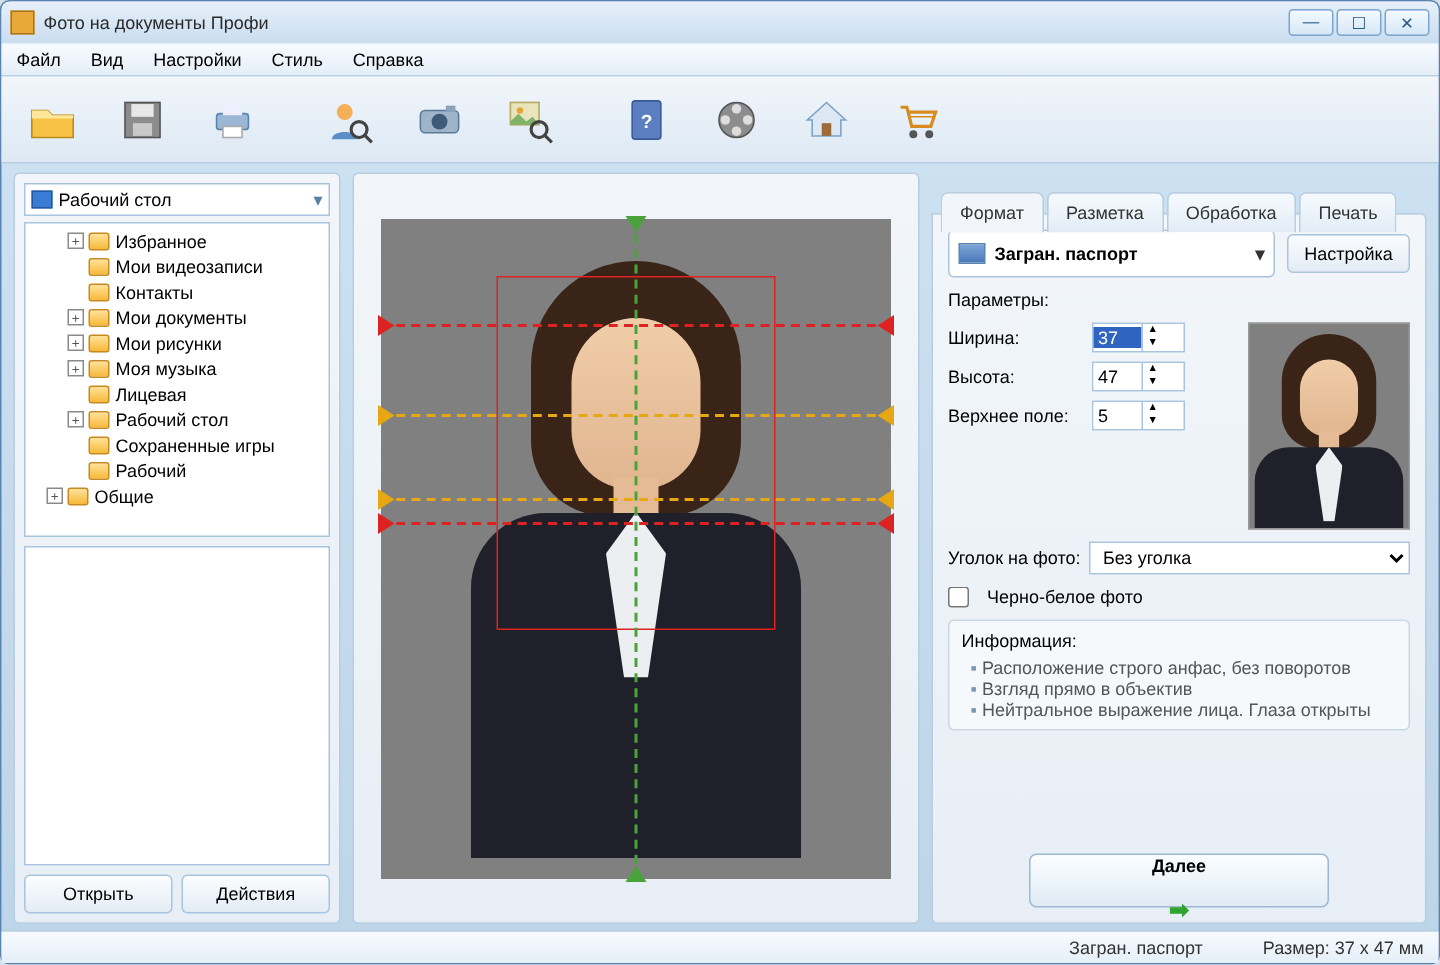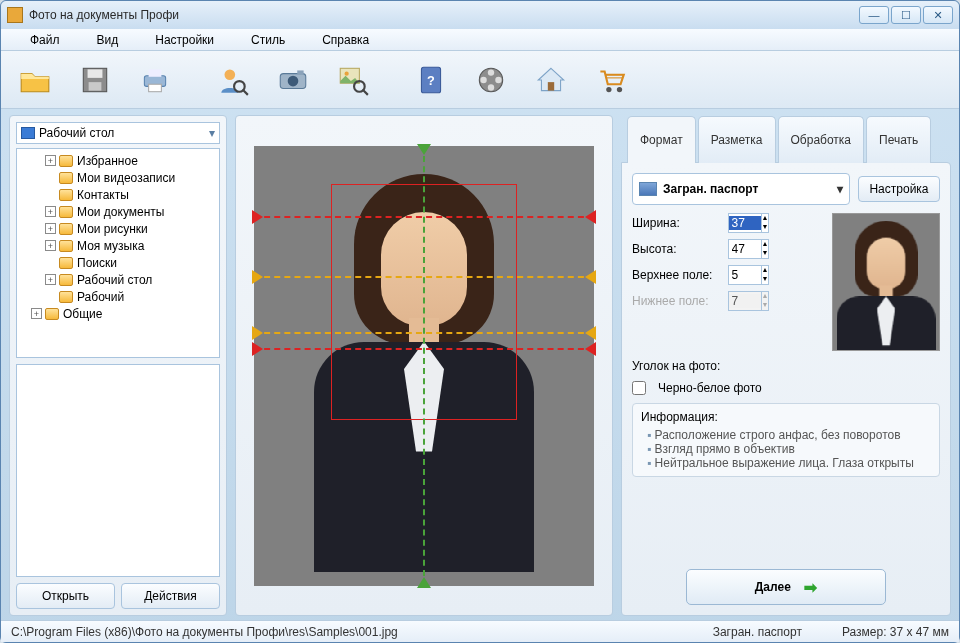--- a/index.html
+++ b/index.html
@@ -7,21 +7,21 @@
 
 
 .window { width: 960px; height: 643px; background: linear-gradient(#cfe3f3, #bdd5e8); border: 1px solid #5a84b0; border-radius: 6px; display: flex; flex-direction: column; }
 .titlebar { height: 28px; display: flex; align-items: center; padding: 0 6px; background: linear-gradient(#e6f0fa, #c9ddf0); border-radius: 6px 6px 0 0; }
 .titlebar .app-icon { width: 16px; height: 16px; background:#e9a83a; border:1px solid #a8761c; margin-right:6px; }
 .titlebar .title { flex: 1; color:#2a2a2a; }
 .win-btns { display:flex; gap:2px; }
 .win-btns .wb { width:30px; height:18px; border:1px solid #7aa5cc; background:linear-gradient(#f3f9ff,#d6e7f6); border-radius:3px; display:flex;align-items:center;justify-content:center;color:#2b5a86;font-size:11px; }
 
 
-.menubar { height:22px; background:linear-gradient(#f7fbff,#e5eef8); display:flex; align-items:center; padding:0 21px; gap:21px; border-bottom:1px solid #b8cde0; }
+.menubar { height:22px; background:linear-gradient(#f7fbff,#e5eef8); display:flex; align-items:center; padding:0 2px; gap:4px; border-bottom:1px solid #b8cde0; }
 .menubar .mi { padding:2px 8px; }
 
 
 .toolbar { height:58px; background:linear-gradient(#f1f6fb,#dde9f4); display:flex; align-items:center; padding:0 8px; gap:26px; border-bottom:1px solid #b8cde0; }
 .tbgroup { display:flex; gap:8px; }
 .tbtn { width:52px; height:46px; border:1px solid transparent; border-radius:5px; display:flex; align-items:center; justify-content:center; }
 .tbtn svg { width:34px; height:34px; }
 
 
 .content { flex:1; display:flex; padding:6px 8px 4px 8px; gap:8px; }
@@ -38,46 +38,46 @@
 .btn { flex:1; height:26px; background:linear-gradient(#fbfdff,#e3ecf5); border:1px solid #a9c4de; border-radius:4px; display:flex; align-items:center; justify-content:center; }
 .btn.wide { width:100%; }
 
 
 .center { flex:1; background:linear-gradient(#f2f6fa,#e7eef5); border:1px solid #b8cde0; border-radius:4px; display:flex; align-items:center; justify-content:center; padding:8px; }
 .canvas { width:340px; height:440px; background:#808080; position:relative; }
 
 
 .rightpane { width:330px; display:flex; flex-direction:column; }
 .tabs { display:flex; gap:2px; padding-left:6px; }
-.tab { padding:16px 12px; background:linear-gradient(#f6fafe,#e2ecf6); border:1px solid #b8cde0; border-bottom:none; border-radius:5px 5px 0 0; color:#333; position:relative; top:1px; }
+.tab { padding:6px 12px; background:linear-gradient(#f6fafe,#e2ecf6); border:1px solid #b8cde0; border-bottom:none; border-radius:5px 5px 0 0; color:#333; position:relative; top:13px; }
 .tab.active { background:#f2f6fa; font-weight:400; z-index:2; }
 .tabbody { flex:1; background:linear-gradient(#f2f6fa,#e7eef5); border:1px solid #b8cde0; border-radius:0 4px 4px 4px; padding:10px; display:flex; flex-direction:column; gap:8px; overflow:hidden; }
 .formatrow { display:flex; gap:8px; align-items:center; }
 .fmtselect { flex:1; height:32px; background:#fff; border:1px solid #a9c4de; border-radius:4px; display:flex; align-items:center; padding:0 6px; font-weight:bold; }
 .fmtselect .chev { margin-left:auto; color:#333; }
 .paramgrid { display:flex; gap:10px; }
 .params { flex:1; display:flex; flex-direction:column; gap:6px; }
 .prow { display:flex; align-items:center; gap:6px; }
 .prow label { width:90px; }
-.prow .spin { width:41px; height:20px; background:#fff; border:1px solid #a9c4de; display:flex; align-items:center;justify-content:center; }
+.prow .spin { width:62px; height:20px; background:#fff; border:1px solid #a9c4de; display:flex; align-items:center; }
 .prow .spin input { width:32px; border:none; padding:0 3px; font-size:12px; }
 .prow .spinbtns { width:14px; display:flex; flex-direction:column; }
 .prow .spinbtns span { height:9px; font-size:7px; text-align:center; line-height:8px; border-left:1px solid #a9c4de; }
 .prow.disabled { color:#aaa; }
 .prow.disabled .spin { background:#f3f3f3; }
 .thumb { width:108px; height:138px; background:#808080; border:1px solid #999; position:relative; overflow:hidden; }
 .cornerrow { display:flex; align-items:center; gap:6px; }
 .cornerrow select { flex:1; height:22px; background:#fff; border:1px solid #a9c4de; padding:0 4px; }
 .chkrow { display:flex; align-items:center; gap:12px; }
 .chkrow input { width:14px; height:14px; }
 .infobox { border:1px solid #c9d7e4; border-radius:4px; padding:6px 8px; background:#f6f9fc; }
 .infobox .infotitle { margin-bottom:4px; }
 .infobox ul { list-style:none; padding-left:6px; font-size:11px; color:#555; max-height:48px; overflow:hidden; }
 .infobox li::before { content:"▪ "; color:#7a97b3; }
-.nextbtn { align-self:center; width:200px; height:36px; background:linear-gradient(#fbfdff,#e0ebf5); border:1px solid #9bb8d4; border-radius:5px; display:flex; align-items:center; justify-content:center; gap:13px; font-weight:bold; margin-top:auto; }
+.nextbtn { align-self:center; width:200px; height:36px; background:linear-gradient(#fbfdff,#e0ebf5); border:1px solid #9bb8d4; border-radius:5px; display:flex; align-items:center; justify-content:space-between; gap:13px; font-weight:bold; margin-top:auto;flex-direction:column; }
 
 
 .statusbar { height:22px; background:linear-gradient(#f7fbff,#e5eef8); border-top:1px solid #b8cde0; display:flex; align-items:center; padding:0 10px; color:#333; gap:40px; font-size:11px; }
 .statusbar .sfill { flex:1; }
 
 
 .figure { position:absolute; left:50%; transform:translateX(-50%); }
 .figure .hair { width:140px; height:170px; background:#3a2418; border-radius:70px 70px 50px 50px; position:absolute; top:28px; left:-70px; }
 .figure .face { width:86px; height:114px; background:linear-gradient(#f0cda8,#e0b58f); border-radius:44px 44px 40px 40px; position:absolute; top:66px; left:-43px; }
 .figure .neck { width:30px; height:30px; background:#e4bb95; position:absolute; top:172px; left:-15px; }
@@ -231,26 +231,31 @@
             <span>Мои рисунки</span>
           </div>
         <div class="node" style="padding-left:28px">
             <span class="exp">+</span>
             <span class="fic"></span>
             <span>Моя музыка</span>
           </div>
         <div class="node" style="padding-left:28px">
             <span class="exp blank"></span>
             <span class="fic"></span>
-            <span>Поиски</span>
+            <span>Лицевая</span>
           </div>
         <div class="node" style="padding-left:28px">
             <span class="exp">+</span>
             <span class="fic"></span>
             <span>Рабочий стол</span>
+          </div>
+        <div class="node" style="padding-left:28px">
+            <span class="exp blank"></span>
+            <span class="fic"></span>
+            <span>Сохраненные игры</span>
           </div>
         <div class="node" style="padding-left:28px">
             <span class="exp blank"></span>
             <span class="fic"></span>
             <span>Рабочий</span>
           </div>
         <div class="node" style="padding-left:14px">
             <span class="exp">+</span>
             <span class="fic"></span>
             <span>Общие</span>
@@ -311,20 +316,21 @@
           <div class="fmtselect">
             <span style="width:18px;height:14px;background:linear-gradient(#7fa6d8,#4a77b8);margin-right:6px;border:1px solid #5a84b0"></span>
             <span>Загран. паспорт</span>
             <span class="chev">▾</span>
           </div>
           <div class="btn" style="flex:0 0 82px">
               <span>Настройка</span>
             </div>
         </div>
 
+        <div>Параметры:</div>
 
         <div class="paramgrid">
           <div class="params">
             <div class="prow">
                 <label>Ширина:</label>
               <div class="spin">
                   <input style="background: rgb(47, 100, 193); color: rgb(255, 255, 255);" value="37">
                   <div class="spinbtns">
                     <span>▲</span>
                     <span>▼</span>
@@ -344,44 +350,35 @@
             <div class="prow">
                 <label>Верхнее поле:</label>
               <div class="spin">
                   <input value="5" style="">
                   <div class="spinbtns">
                     <span>▲</span>
                     <span>▼</span>
                   </div>
                 </div>
               </div>
-            <div class="prow disabled">
-                <label>Нижнее поле:</label>
-              <div class="spin">
-                  <input disabled="" value="7" style="">
-                  <div class="spinbtns">
-                    <span>▲</span>
-                    <span>▼</span>
-                  </div>
-                </div>
-              </div>
           </div>
           <div class="thumb">
             <div class="figure" style="top:-6px; transform:translateX(-50%) scale(0.45); transform-origin:top center">
               <div class="hair"></div>
                 <div class="face"></div>
                 <div class="neck"></div>
                 <div class="body"></div>
                 <div class="shirt"></div>
             </div>
           </div>
         </div>
 
         <div class="cornerrow">
           <span>Уголок на фото:</span>
+          <select><option>Без уголка</option></select>
         </div>
 
         <div class="chkrow">
           <input type="checkbox" style="">
           <span>Черно-белое фото</span>
         </div>
 
         <div class="infobox">
           <div class="infotitle">Информация:</div>
           <ul>
@@ -393,18 +390,17 @@
 
         <div class="nextbtn">
           <span>Далее</span>
           <span style="color:#2fa52f;font-size:16px">➡</span>
         </div>
       </div>
     </div>
   </div>
 
   <div class="statusbar">
-    <span>C:\Program Files (x86)\Фото на документы Профи\res\Samples\001.jpg</span>
     <span class="sfill"></span>
     <span>Загран. паспорт</span>
     <span>Размер: 37 x 47 мм</span>
   </div>
 </div>
 
 </body></html>

